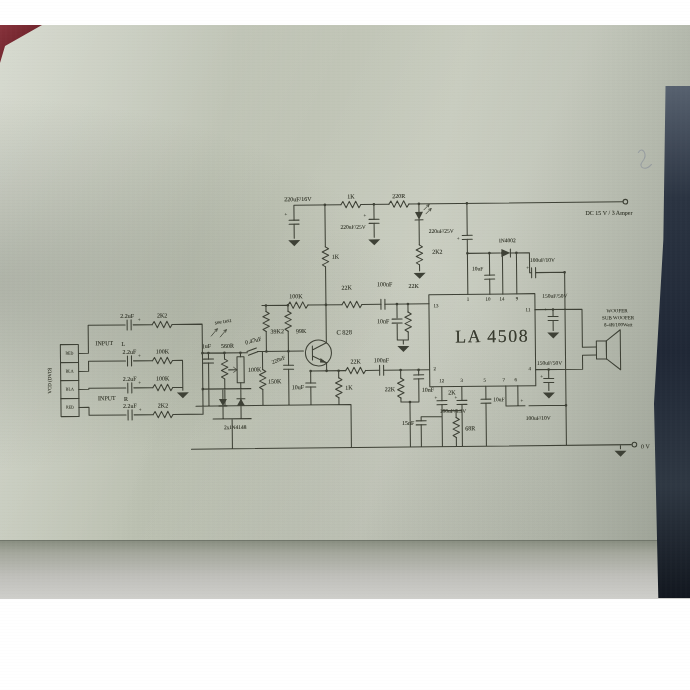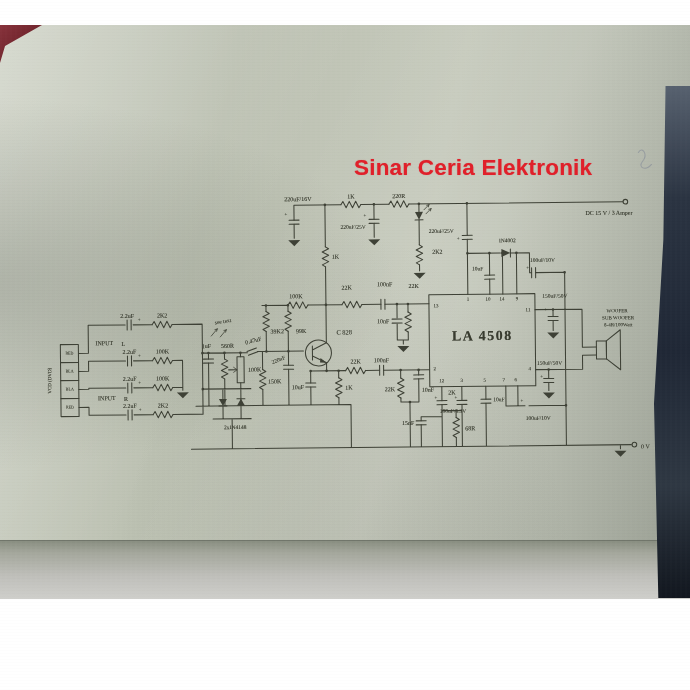--- a/index.html
+++ b/index.html
@@ -249,21 +249,21 @@
         <span class="lbl" style="left: 354px; top: 228px; font-size: 5.5px;">220uF/25V</span>
         <span class="lbl" style="left: 366px; top: 216px; font-size: 5px;">+</span>
         <span class="lbl" style="left: 438px; top: 253px; font-size: 6px;">2K2</span>
         <span class="lbl" style="left: 610px; top: 216px; font-size: 6px;">DC 15 V / 3 Amper</span>
         <span class="lbl" style="left: 442px; top: 233px; font-size: 5.5px;">220uF/25V</span>
         <span class="lbl" style="left: 459px; top: 240px; font-size: 5px;">+</span>
         <span class="lbl" style="left: 508px; top: 243px; font-size: 5.5px;">IN4002</span>
         <span class="lbl" style="left: 543px; top: 263px; font-size: 5.5px;">100uF/10V</span>
         <span class="lbl" style="left: 528px; top: 270px; font-size: 5px;">+</span>
         <span class="lbl" style="left: 478px; top: 271px; font-size: 5.5px;">10uF</span>
-        <span class="lbl" style="left: 482px; top: 338px; font-size: 14px; font-weight: 700; letter-spacing: 1.5px;">LA 4508</span>
+        <span class="lbl" style="left: 492px; top: 338px; font-size: 18px; font-weight: 400; letter-spacing: 1.5px;">LA 4508</span>
         <span class="lbl" style="left: 468px; top: 301px; font-size: 5px;">1</span>
         <span class="lbl" style="left: 488px; top: 301px; font-size: 5px;">10</span>
         <span class="lbl" style="left: 502px; top: 301px; font-size: 5px;">14</span>
         <span class="lbl" style="left: 517px; top: 301px; font-size: 5px;">9</span>
         <span class="lbl" style="left: 436px; top: 307px; font-size: 5px;">13</span>
         <span class="lbl" style="left: 528px; top: 312px; font-size: 5px;">11</span>
         <span class="lbl" style="left: 434px; top: 370px; font-size: 5px;">2</span>
         <span class="lbl" style="left: 529px; top: 371px; font-size: 5px;">4</span>
         <span class="lbl" style="left: 441px; top: 382px; font-size: 5px;">12</span>
         <span class="lbl" style="left: 461px; top: 382px; font-size: 5px;">3</span>
@@ -326,14 +326,13 @@
         <span class="lbl" style="left: 455px; top: 399px; font-size: 5px;">+</span>
         <span class="lbl" style="left: 452px; top: 413px; font-size: 5.5px;">100uF/6.3V</span>
         <span class="lbl" style="left: 498px; top: 402px; font-size: 5.5px;">10uF</span>
         <span class="lbl" style="left: 407px; top: 424px; font-size: 6px;">15nF</span>
         <span class="lbl" style="left: 469px; top: 430px; font-size: 6px;">68R</span>
         <span class="lbl" style="left: 537px; top: 421px; font-size: 5.5px;">100uF/10V</span>
         <span class="lbl" style="left: 521px; top: 403px; font-size: 5px;">+</span>
       </div>
   </div>
 
-  <div class="title">Sinar Ceria Elektronik</div>
 </div>
 
 </body></html>

